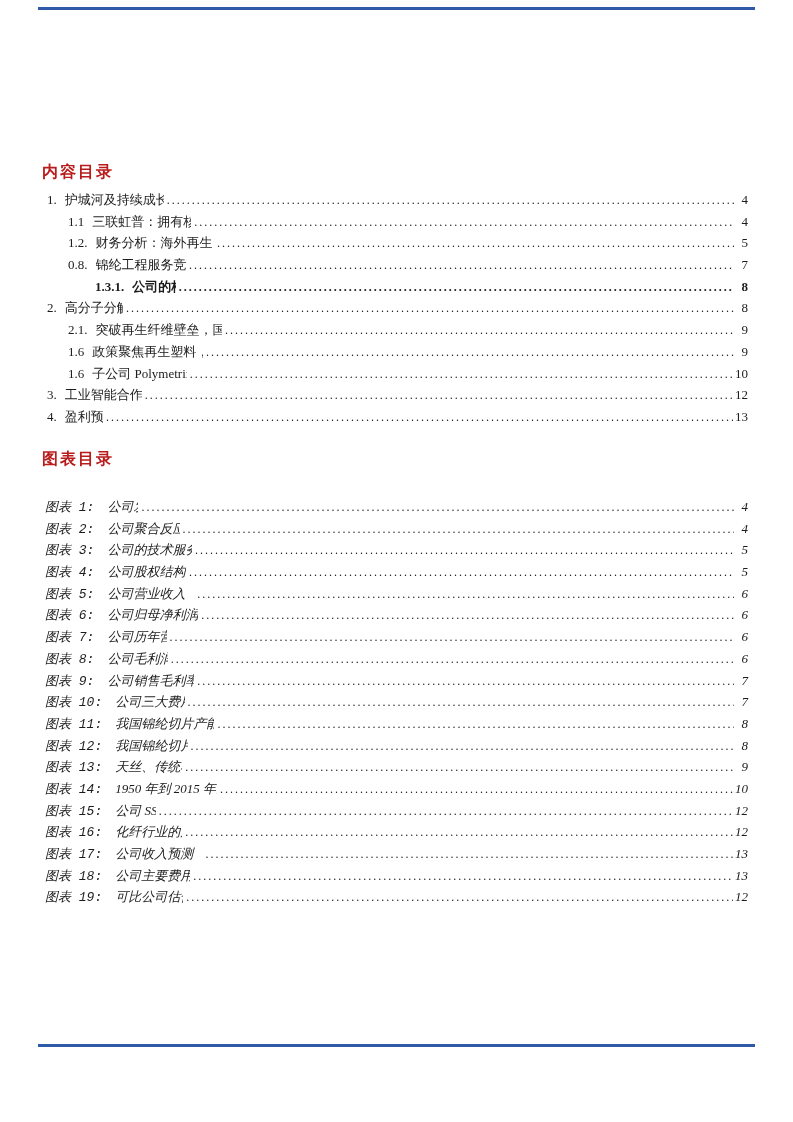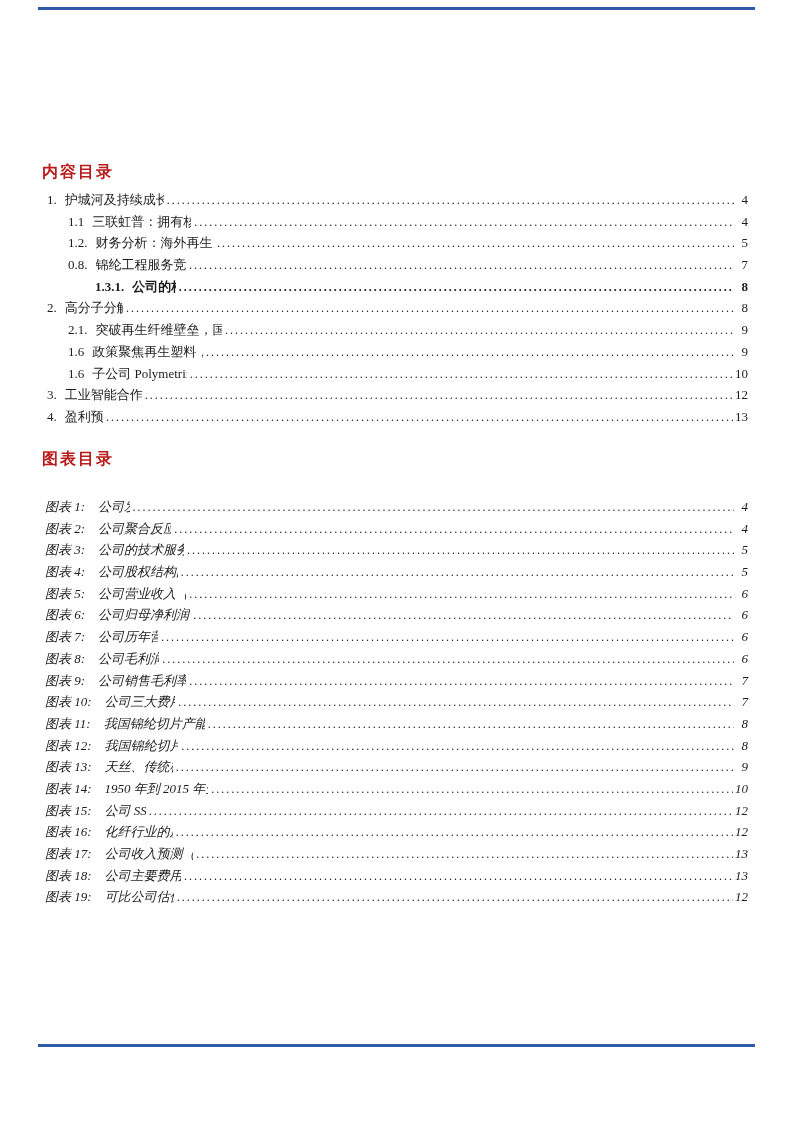--- a/index.html
+++ b/index.html
@@ -43,21 +43,21 @@
     content: "..........................................................................................................................................................................................................................................................................................................";
     letter-spacing: 2px; font-size: 12px; color: #1c1c1c; font-style: normal;
   }
   .row .pg { flex: 0 0 auto; text-align: right; min-width: 12px; }
 
   .lvl1 { padding-left: 5px; }
   .lvl2 { padding-left: 26px; }
   .lvl3 { padding-left: 53px; font-weight: bold; }
 
   .fig-list .row { font-style: italic; padding-left: 3px; }
-  .fig-list .row .num { margin-right: 13px; }
+  .fig-list .row .num { margin-right: 13px; font-family: Liberation Mono, monospace; }
 </style>
 </head>
 <body>
 
 <div class="rule rule-top"></div>
 
 <h2 class="section-title contents-title">内容目录</h2>
 
 <div class="list toc-list">
 

